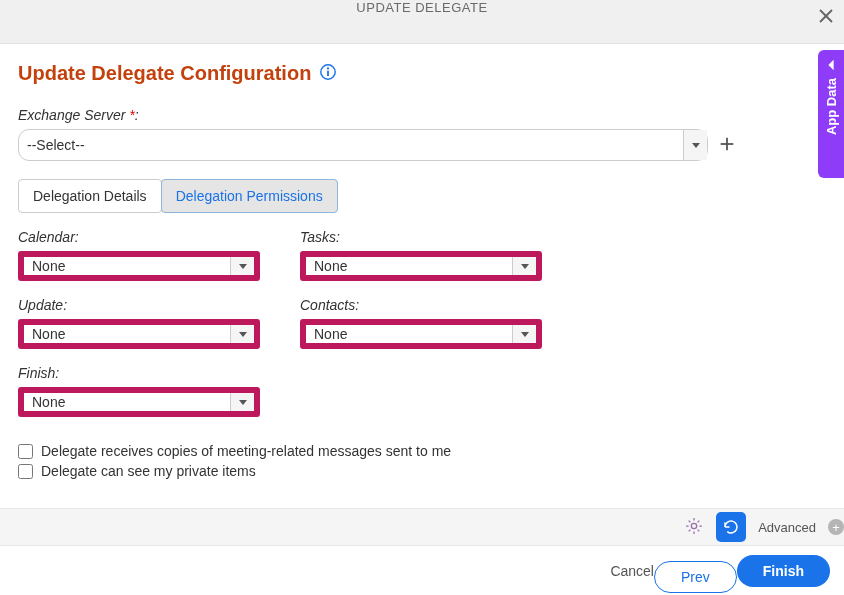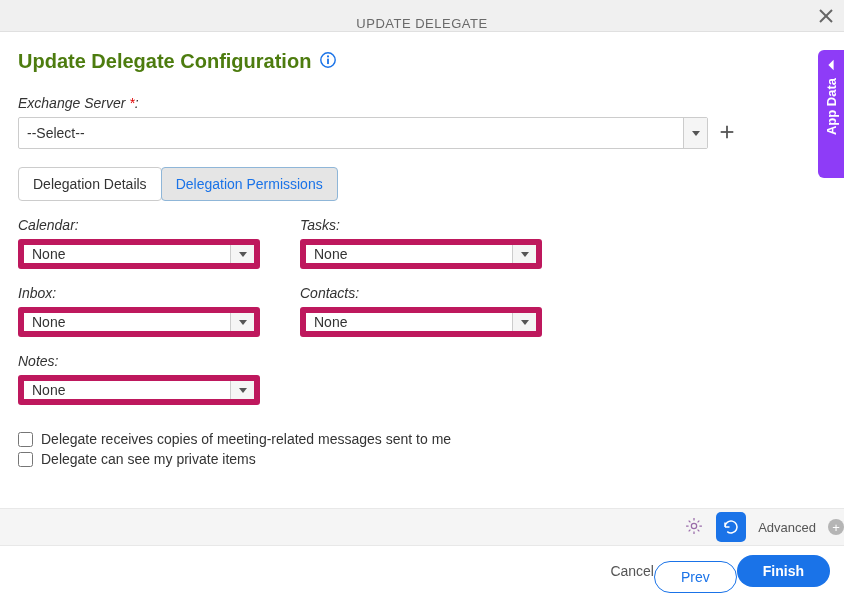--- a/index.html
+++ b/index.html
@@ -9,23 +9,23 @@
     color: #333;
     background: #fff;
     width: 844px;
     height: 595px;
     position: relative;
     overflow: hidden;
   }
   .header {
     background: #f0f0f0;
     border-bottom: 1px solid #e0e0e0;
-    height: 32px;
-    display: flex;
-    align-items: flex-end;
+    height: 44px;
+    display: flex;
+    align-items: flex-start;
     justify-content: center;
     position: relative;
   }
   .header-title {
     font-size: 13px;
     color: #6a6a6a;
     letter-spacing: 0.5px;
   }
   .close-icon {
     position: absolute;
@@ -42,42 +42,42 @@
   }
   .page-title-row {
     display: flex;
     align-items: center;
     gap: 8px;
     margin-bottom: 22px;
   }
   .page-title {
     font-size: 20px;
     font-weight: 700;
-    color: #4d7c0f;
+    color: #c2410c;
   }
   .info-icon svg { width: 18px; height: 18px; }
   .field-label {
     font-size: 14px;
     color: #333;
     margin-bottom: 6px;
     font-style: italic;
   }
   .required-star { color: #d00; }
   .exchange-row {
     display: flex;
     align-items: center;
     gap: 10px;
     margin-bottom: 18px;
   }
   .select-wide {
     position: relative;
     width: 690px;
     height: 32px;
     border: 1px solid #ccc;
-    border-radius: 2px;
+    border-radius: 11px;
     background: #fff;
     display: flex;
     align-items: center;
     padding: 0 32px 0 8px;
     cursor: pointer;
   }
   .select-wide .caret,
   .select-sm .caret {
     position: absolute;
     right: 0;
@@ -307,32 +307,32 @@
         <div class="select-sm">
           <span>None</span>
           <span class="caret">
               <svg viewBox="0 0 10 10">
                 <polygon points="1,3 9,3 5,8"></polygon>
               </svg>
             </span>
         </div>
       </div>
       <div class="perm-field">
-        <div class="field-label">Inbox:</div>
+        <div class="field-label">Update:</div>
         <div class="select-sm">
           <span>None</span>
           <span class="caret">
               <svg viewBox="0 0 10 10">
                 <polygon points="1,3 9,3 5,8"></polygon>
               </svg>
             </span>
         </div>
       </div>
       <div class="perm-field">
-        <div class="field-label">Notes:</div>
+        <div class="field-label">Finish:</div>
         <div class="select-sm">
           <span>None</span>
           <span class="caret">
               <svg viewBox="0 0 10 10">
                 <polygon points="1,3 9,3 5,8"></polygon>
               </svg>
             </span>
         </div>
       </div>
     </div>

